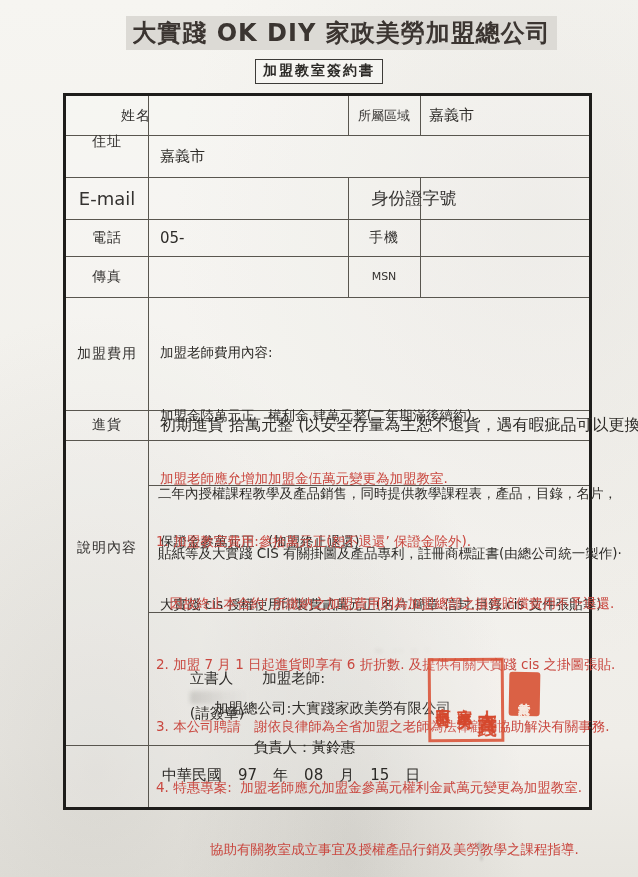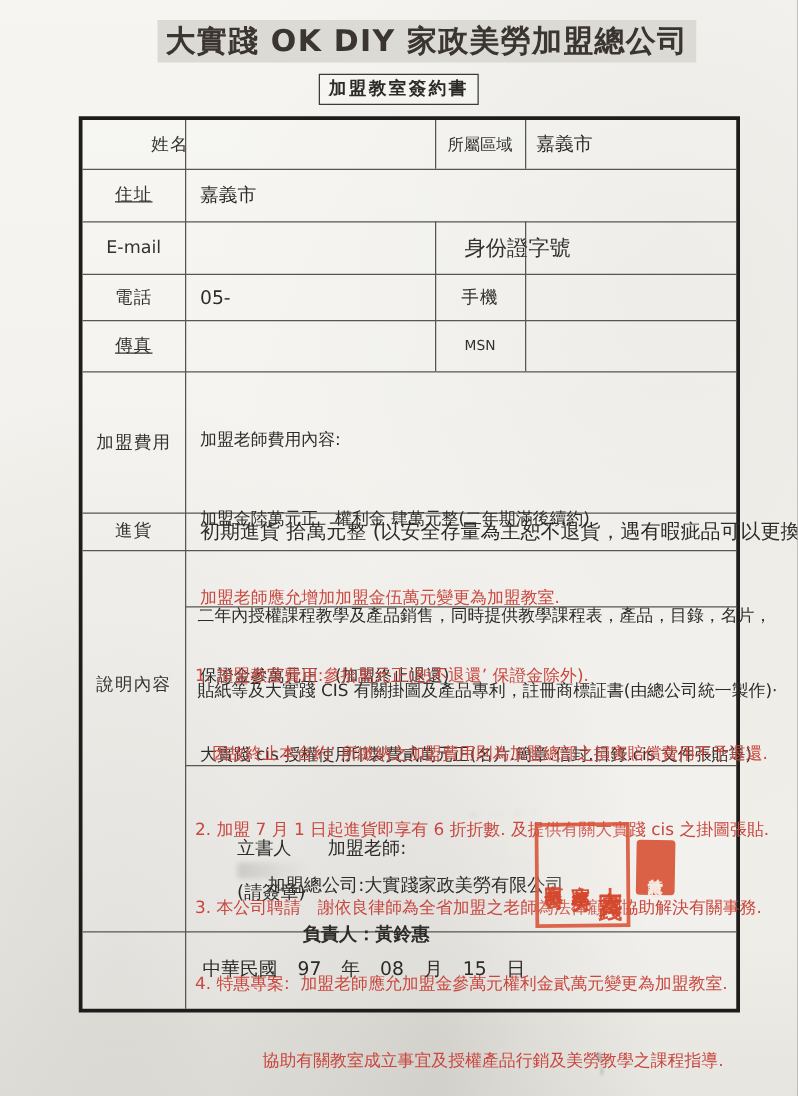--- a/index.html
+++ b/index.html
@@ -115,34 +115,34 @@
     <div class="hline" style="left:0;top:344px;width:523px;"></div>
     <div class="hline" style="left:82px;top:389px;width:441px;"></div>
     <div class="hline" style="left:82px;top:516px;width:441px;"></div>
     <div class="hline" style="left:0;top:649px;width:523px;"></div>
 
     <div class="cell-label" style="left:0;top:0;width:82px;height:39px;padding-left:29px;">姓名</div>
     <div class="cell-value" style="left:94px;top:0;width:180px;height:39px;"></div>
     <div class="cell-label" style="left:282px;top:0;width:72px;height:39px;font-size:13px;letter-spacing:0;">所屬區域</div>
     <div class="cell-value" style="left:363px;top:0;width:150px;height:39px;">嘉義市</div>
 
-    <div class="cell-label" style="left:0;top:39px;width:82px;height:42px;text-decoration:underline;">住址</div>
+    <div class="cell-label" style="left:0;top:25px;width:82px;height:42px;">住址</div>
     <div class="cell-value" style="left:94px;top:39px;width:400px;height:42px;">嘉義市</div>
 
-    <div class="cell-label" style="left:0;top:81px;width:82px;height:42px;font-size:14px;letter-spacing:0;">E-mail</div>
+    <div class="cell-label" style="left:0;top:81px;width:82px;height:42px;font-size:18px;letter-spacing:0;">E-mail</div>
     <div class="cell-value" style="left:94px;top:81px;width:180px;height:42px;"></div>
     <div class="cell-label" style="left:282px;top:81px;width:72px;height:42px;font-size:17px;letter-spacing:0;margin-left:30px;">身份證字號</div>
     <div class="cell-value" style="left:363px;top:81px;width:150px;height:42px;"></div>
 
     <div class="cell-label" style="left:0;top:123px;width:82px;height:37px;text-align:center;">電話</div>
     <div class="cell-value" style="left:94px;top:123px;width:180px;height:37px;">05-</div>
     <div class="cell-label" style="left:282px;top:123px;width:72px;height:37px;">手機</div>
     <div class="cell-value" style="left:363px;top:123px;width:150px;height:37px;"></div>
 
-    <div class="cell-label" style="left:0;top:160px;width:82px;height:41px;text-decoration:underline;">傳真</div>
+    <div class="cell-label" style="left:0;top:160px;width:82px;height:41px;">傳真</div>
     <div class="cell-value" style="left:94px;top:160px;width:180px;height:41px;"></div>
     <div class="cell-label" style="left:282px;top:160px;width:72px;height:41px;font-size:11px;letter-spacing:0;">MSN</div>
     <div class="cell-value" style="left:363px;top:160px;width:150px;height:41px;"></div>
 
     <div class="cell-label" style="left:0;top:201px;width:82px;height:113px;">加盟費用</div>
     <div class="para" style="left:94px;top:204px;width:425px;">
       <div>加盟老師費用內容:</div>
       <div>加盟金陸萬元正　權利金 肆萬元整(二年期滿後續約)</div>
       <div class="red">加盟老師應允增加加盟金伍萬元變更為加盟教室.</div>
       <div>保證金參萬元正　(加盟終止退還)</div>
@@ -171,21 +171,21 @@
     <div class="smudge" style="left:308px;top:548px;">~ ·· - ·</div>
 
     <div class="sig-line" style="left:96px;top:557px;">
       <span>立書人</span><span>　　</span><span>加盟老師:</span>
       <span class="blur-name"></span>
       <span>(請簽章)</span>
     </div>
 
     <div class="sig-line" style="left:148px;top:603px;">加盟總公司:大實踐家政美勞有限公司</div>
 
-    <div class="sig-line" style="left:146px;top:626px;font-weight:bold;">
+    <div class="sig-line" style="left:160px;top:626px;">
       <span>負責人：</span><span>黃鈴惠</span>
     </div>
 
     <div class="seal-large" style="left:362px;top:562px;width:62px;height:72px;">
       <span class="seal-col-left">有限公司</span>
       <span class="seal-col-mid">家政美勞</span>
       <span class="seal-col-right">大實踐</span>
     </div>
 
     <div class="seal-small" style="left:443px;top:576px;width:31px;height:44px;">

